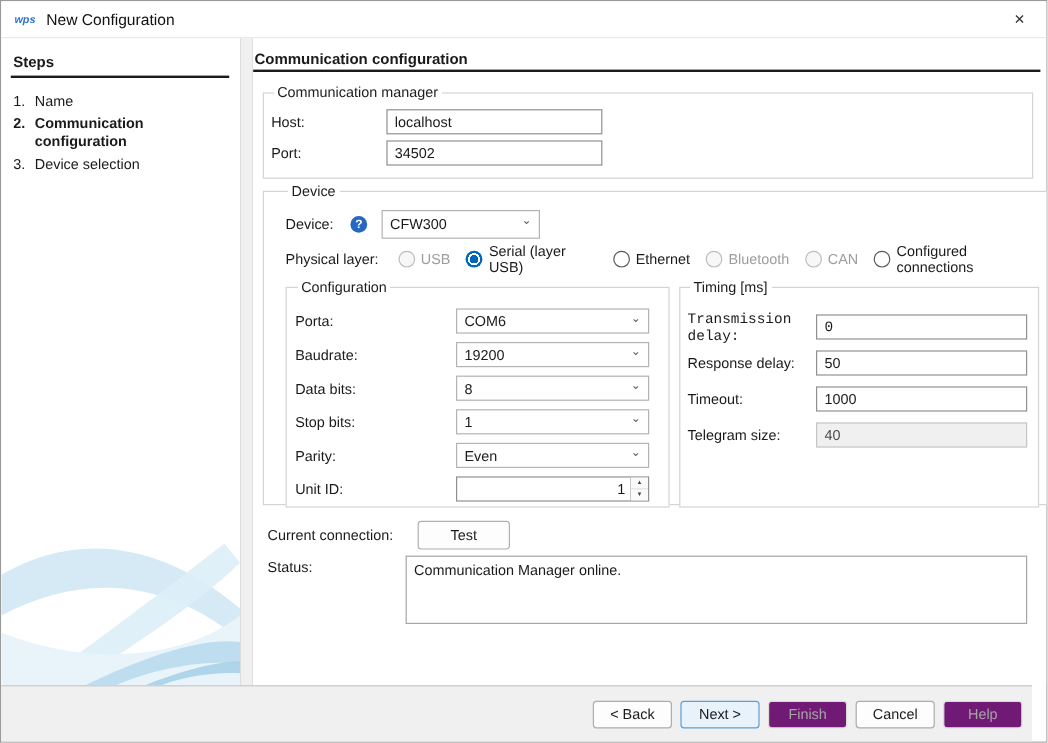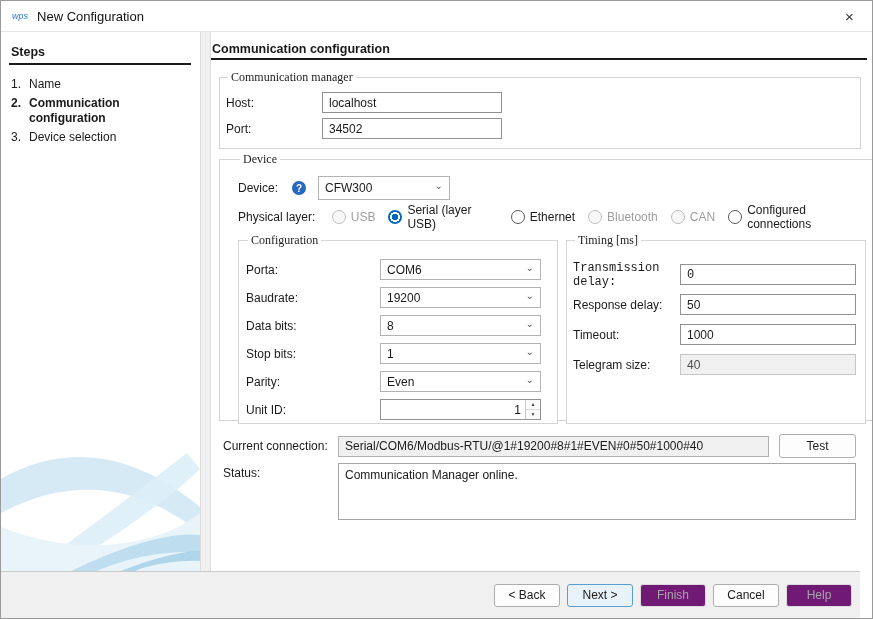--- a/index.html
+++ b/index.html
@@ -5,21 +5,21 @@
   * { box-sizing: border-box; margin: 0; padding: 0; }
   html,body { width:873px; height:619px; }
   body {
     font-family: "Liberation Sans", "DejaVu Sans", sans-serif;
     font-size: 12px; color:#1a1a1a; background:#fff;
   }
   .window { position:relative; width:873px; height:619px; border:1px solid #9a9a9a; background:#fff; overflow:hidden; }
 
   
   .titlebar { position:absolute; left:0; top:0; right:0; height:31px; background:#fff; border-bottom:1px solid #e4e4e4; display:flex; align-items:center; padding-left:11px; }
-  .app-icon { color:#2e74c9; font-weight:normal; font-style:italic; font-size:9px; letter-spacing:0; margin-right:9px; user-select:none; }
+  .app-icon { color:#2e74c9; font-weight:bold; font-style:italic; font-size:9px; letter-spacing:0; margin-right:9px; user-select:none; }
   .title-text { font-size:13px; color:#111; }
   .close-btn { position:absolute; right:0; top:0; width:45px; height:31px; display:flex; align-items:center; justify-content:center; font-size:15px; color:#333; cursor:default; }
 
   
   .content-row { position:absolute; left:0; top:31px; right:0; bottom:47px; }
   .sidebar { position:absolute; left:0; top:0; width:199px; height:100%; background:#fff; overflow:hidden; }
   .gutter { position:absolute; left:199px; top:0; width:11px; height:100%; background:#f0f0f0; border-left:1px solid #dedede; border-right:1px solid #dedede; }
   .main { position:absolute; left:210px; top:0; right:0; height:100%; background:#fff; }
 
   
@@ -31,21 +31,21 @@
   .step-label { width:150px; }
   .step-item.active { font-weight:bold; }
   .swoosh { position:absolute; left:0; bottom:0; width:199px; height:142px; }
 
   
   .main-heading { position:absolute; left:1px; top:10px; font-weight:bold; font-size:12.5px; }
   .main-rule { position:absolute; left:0; top:26px; width:656px; height:2px; background:#1a1a1a; }
 
   
   fieldset { border:1px solid #d4d4d4; position:absolute; background:#fff; }
-  fieldset legend { padding:0 3px; margin-left:2px; font-size:12px; color:#1c1c1c;font-family:Liberation Serif, serif; }
+  fieldset legend { padding:0 3px; margin-left:2px; font-size:12px; color:#1c1c1c; }
   fieldset.inner { position:static; }
   .fs-comm { left:8px; top:38px; width:642px; height:79px; padding:2px 6px; }
   .fs-device { left:8px; top:120px; width:642px; height:269px; padding:2px 18px; }
 
   .form-row { display:flex; align-items:center; }
   .lbl { color:#1a1a1a; }
 
   
   .fs-comm .form-row { margin-top:5px; height:21px; }
   .fs-comm .lbl { width:96px; }
@@ -271,21 +271,20 @@
             <div class="form-row">
               <span class="lbl">Telegram size:</span>
               <input class="input t-input disabled" disabled="" value="40" style="">
             </div>
           </fieldset>
         </div>
       </fieldset>
 
       <div class="conn-row">
         <span class="lbl">Current connection:</span>
-        <input class="conn-field" readonly="" value="Serial/COM6/Modbus-RTU/@1#19200#8#1#EVEN#0#50#1000#40" style="">
         <button class="test-btn">Test</button>
       </div>
 
       <div class="status-row">
         <span class="lbl">Status:</span>
         <div class="status-box">Communication Manager online.</div>
       </div>
     </div>
   </div>
 

